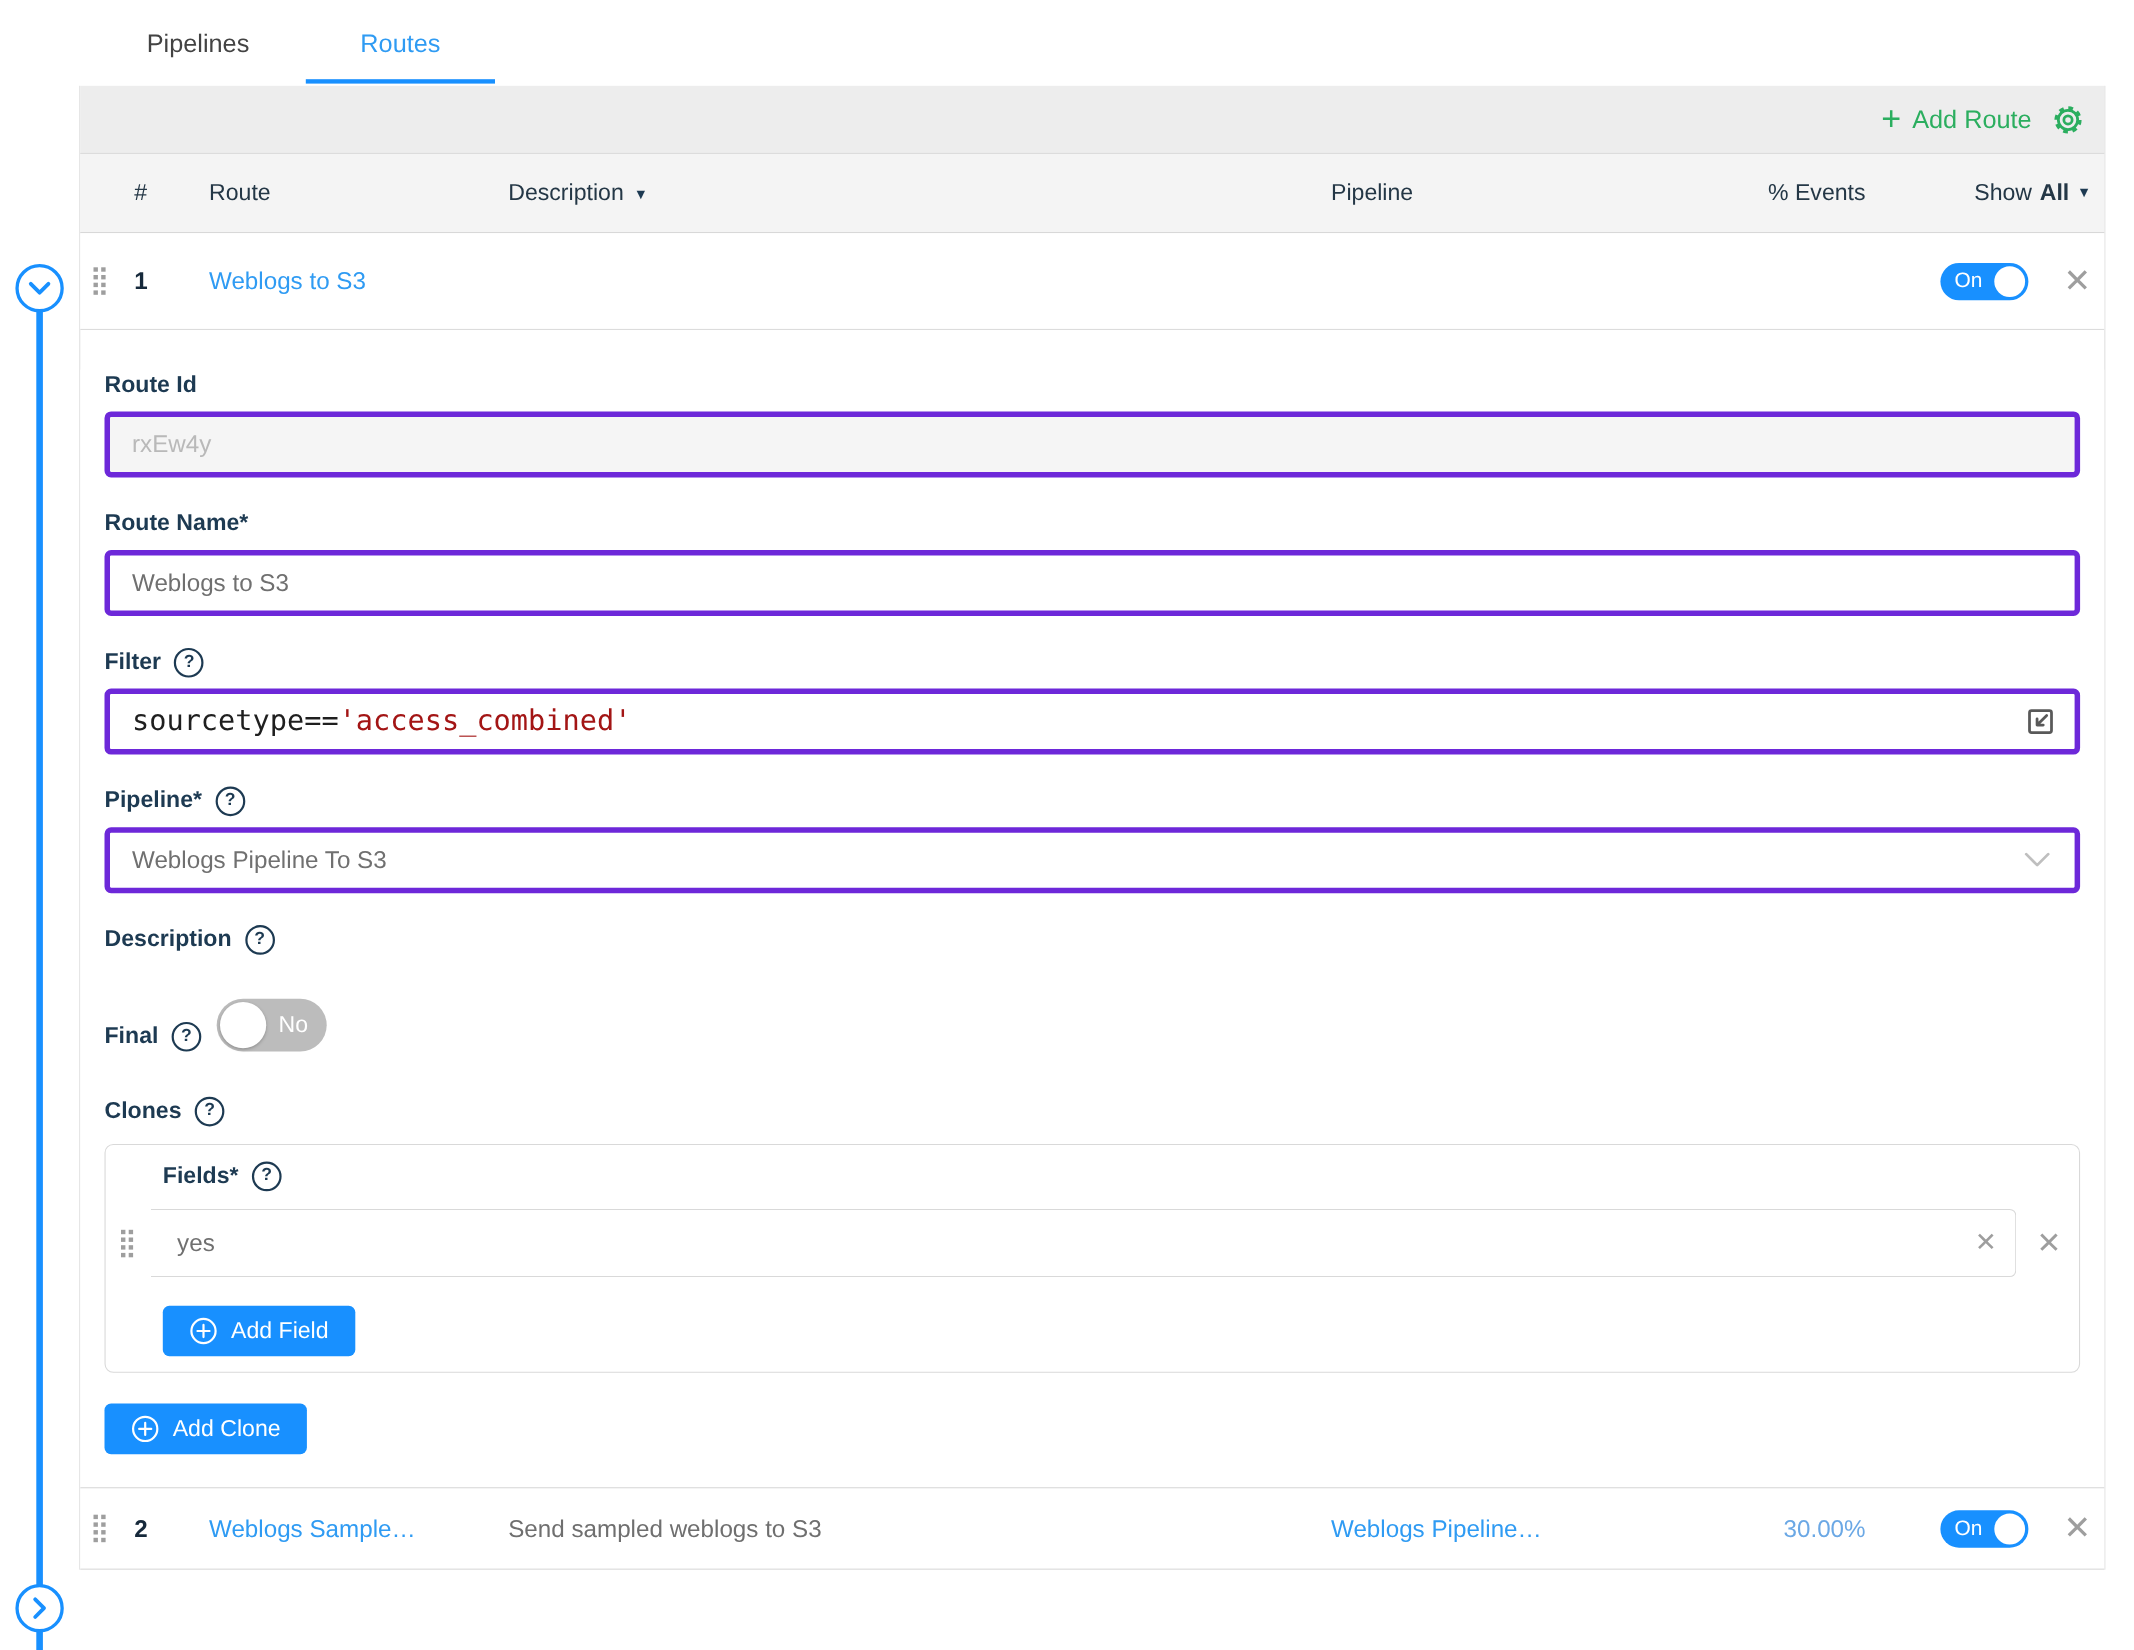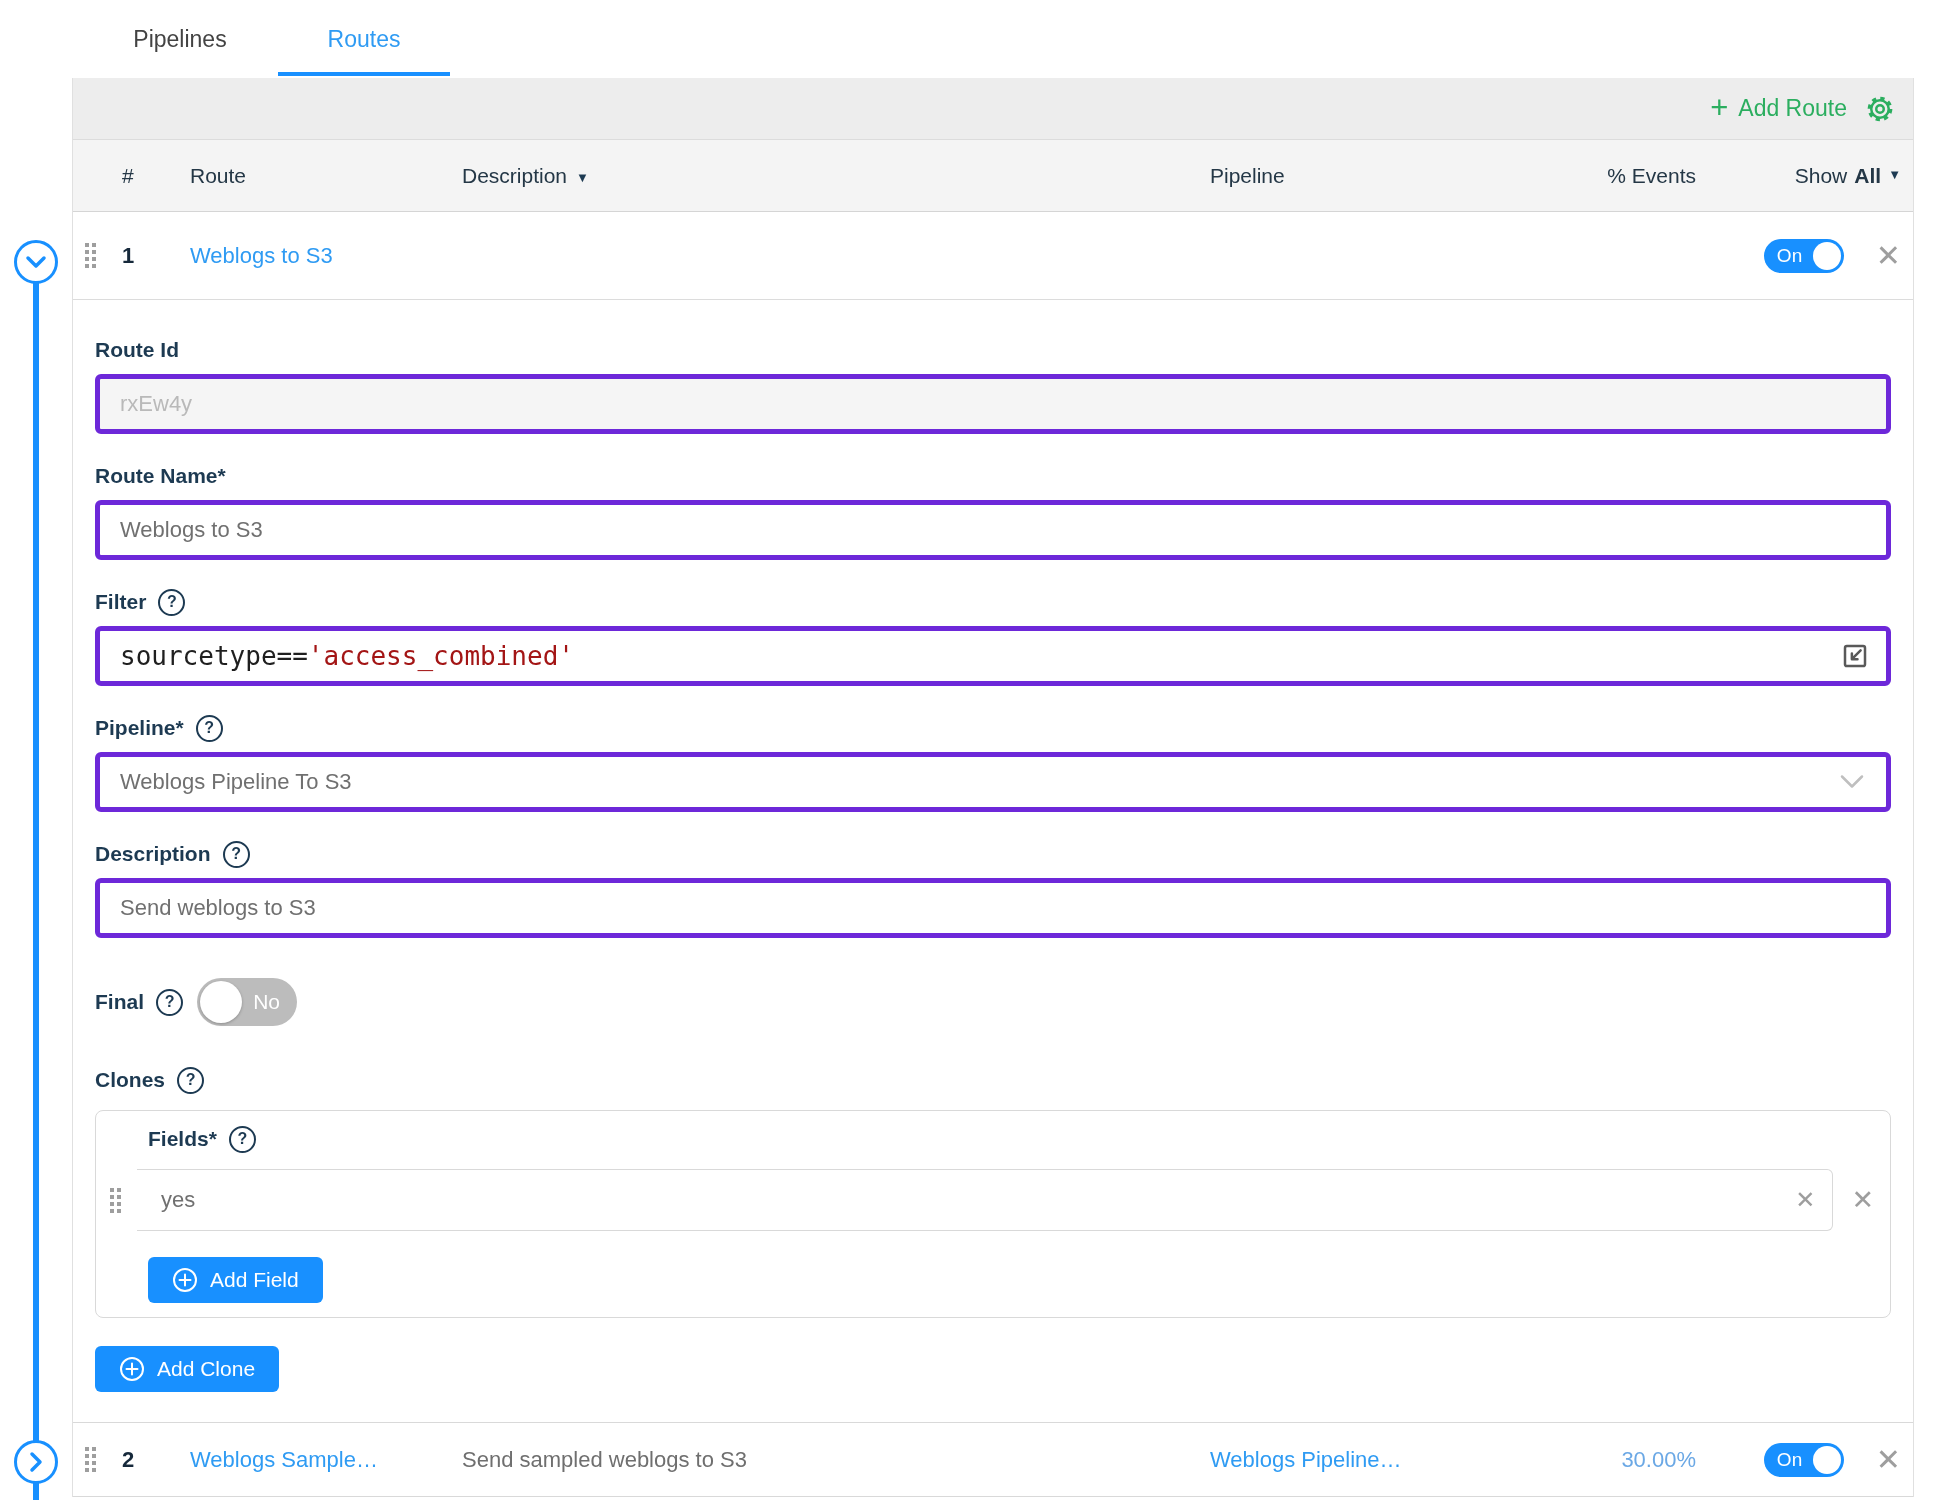--- a/index.html
+++ b/index.html
@@ -77,21 +77,21 @@
             font-family:"Liberation Sans",sans-serif; font-size:22px; color:#707070; padding:0 20px; background:#fff;
             display:flex; align-items:center; outline:none; }
   input.finput::placeholder { color:#b9b9b9; }
   .finput.disabled { background:#f5f5f5; color:#b9b9b9; }
   .code-box { position:relative; font-family:"DejaVu Sans Mono","Liberation Mono",monospace; font-size:26px; color:#1f1f1f; }
   .code-str { color:#a31515; }
   .expand-ic { position:absolute; right:16px; top:50%; transform:translateY(-50%); cursor:pointer; }
   .select-box { position:relative; cursor:pointer; }
   .select-chevron { position:absolute; right:22px; top:50%; transform:translateY(-50%); }
 
-  .final-row { display:flex; align-items:center; gap:14px; margin-top:40px; }
+  .final-row { display:flex; align-items:flex-end; gap:14px; margin-top:40px; }
   .final-row .flabel { margin-top:0; }
   .toggle-off { position:relative; width:100px; height:48px; border-radius:24px; background:#bcbcbc; cursor:pointer; }
   .toggle-off .knob { position:absolute; left:3px; top:3px; width:42px; height:42px; border-radius:50%; background:#fff;
                       box-shadow:0 1px 3px rgba(0,0,0,.25); }
   .toggle-off .t-label { position:absolute; right:17px; top:50%; transform:translateY(-50%); color:#fff; font-size:21px; }
 
   .clones-box { margin-top:16px; border:1px solid #d9d9d9; border-radius:8px; padding:14px 0 14px 14px; }
   .clones-box .flabel { margin-top:0; margin-left:38px; }
   .field-row { display:flex; align-items:center; margin-top:16px; }
   .field-row .drag { margin-right:16px; }
@@ -225,21 +225,20 @@
           <span>Weblogs Pipeline To S3</span>
           <svg class="select-chevron" width="24" height="15" viewBox="0 0 24 15">
             <polyline points="2,2 12,12 22,2" fill="none" stroke="#bfbfbf" stroke-width="2.5" stroke-linecap="round" stroke-linejoin="round"></polyline>
           </svg>
         </div>
 
         <div class="flabel">
           <span>Description</span>
           <span class="help">?</span>
         </div>
-        <input class="finput" value="Send weblogs to S3" style="">
 
         <div class="final-row">
           <div class="flabel">
             <span>Final</span>
             <span class="help">?</span>
           </div>
           <div class="toggle-off">
             <span class="knob"></span>
             <span class="t-label">No</span>
           </div>

